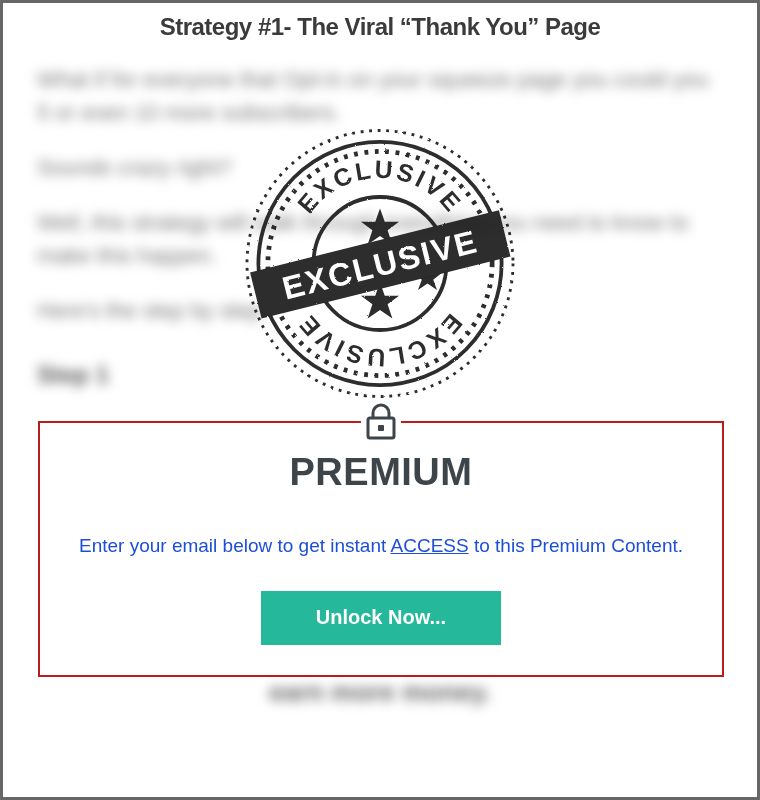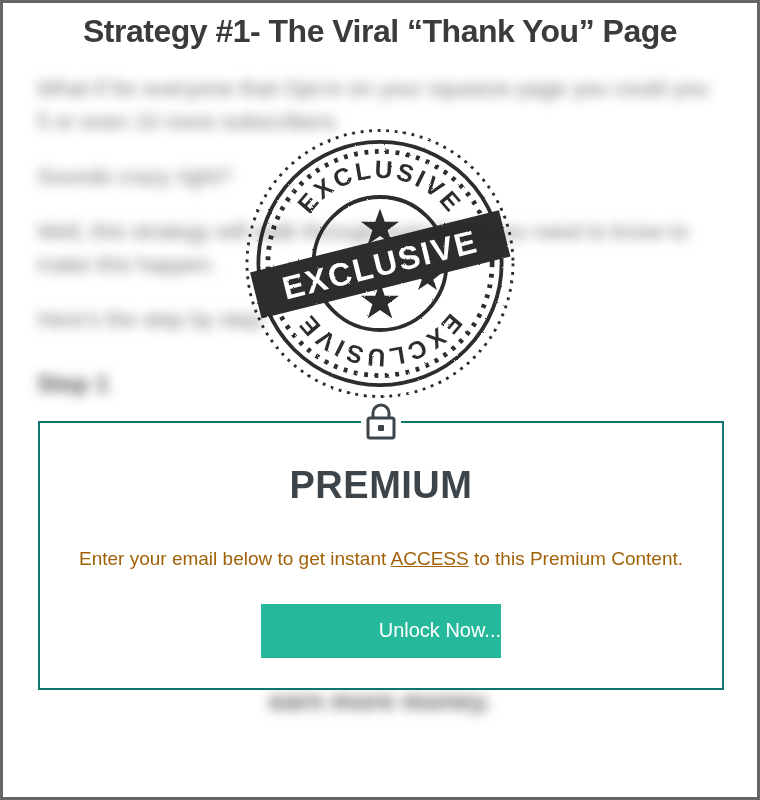--- a/index.html
+++ b/index.html
@@ -10,21 +10,21 @@
     background: #ffffff;
     position: relative;
     padding: 0;
   }
   .content {
     padding: 10px 34px 0 34px;
     position: relative;
     height: 100%;
   }
   .title {
-    font-size: 32px;
+    font-size: 24px;
     font-weight: 800;
     color: #3b3b3b;
     text-align: center;
     margin-bottom: 22px;
     letter-spacing: -0.5px;
   }
   .blurred-block {
     color: #777;
     filter: blur(6px);
     font-size: 22px;
@@ -44,23 +44,23 @@
     width: 285px; height: 285px;
     pointer-events: none;
   }
 
   
   .lock-card {
     position: absolute;
     top: 418px;
     left: 35px;
     width: 686px;
-    border: 2px solid #0f766e;
+    border: 2px solid #b91c1c;
     background: #ffffff;
-    padding: 37px 24px 30px 24px;
+    padding: 24px 24px 30px 24px;
     text-align: center;
   }
   .lock-icon-wrap {
     position: absolute;
     top: -22px;
     left: 50%;
     transform: translateX(-50%);
     width: 40px; height: 40px;
     background: #fff;
     display:flex; align-items:center; justify-content:center;
@@ -69,21 +69,21 @@
     font-size: 38px;
     font-weight: 700;
     color: #3d444a;
     letter-spacing: 0.5px;
     line-height: 1.15;
     margin-bottom: 20px;
     margin-top: 4px;
   }
   .card-sub {
     font-size: 19px;
-    color: #a16207;
+    color: #1d4ed8;
     margin-bottom: 34px;
     font-weight: 400;
     margin-top: 40px;
   }
   .card-sub .underline { text-decoration: underline; }
   .email-input {
     width: 460px;
     height: 54px;
     border: 1px solid #d8dcdc;
     background: #f6f8f8;
@@ -97,23 +97,22 @@
   .email-input::placeholder { color: #8a8a8a; }
   .unlock-btn {
     display: block;
     margin: 0 auto;
     background: #25b89a;
     color: #ffffff;
     border: none;
     width: 240px;
     height: 54px;
     font-size: 20px;
-    font-weight: 400;
+    font-weight: 700;
     cursor: pointer;
-    text-align: right;
   }
 </style>
 </head>
 <body>
 
 <div class="frame">
   <div class="content">
 
     <h1 class="title">Strategy #1- The Viral “Thank You” Page</h1>
 

